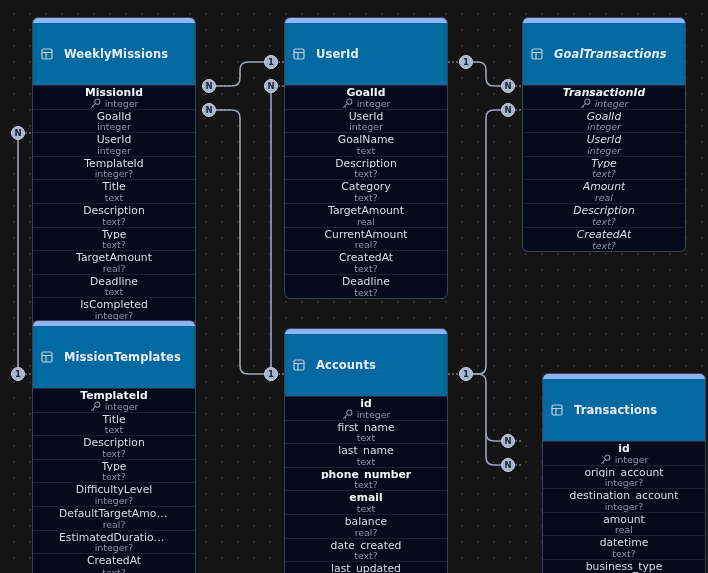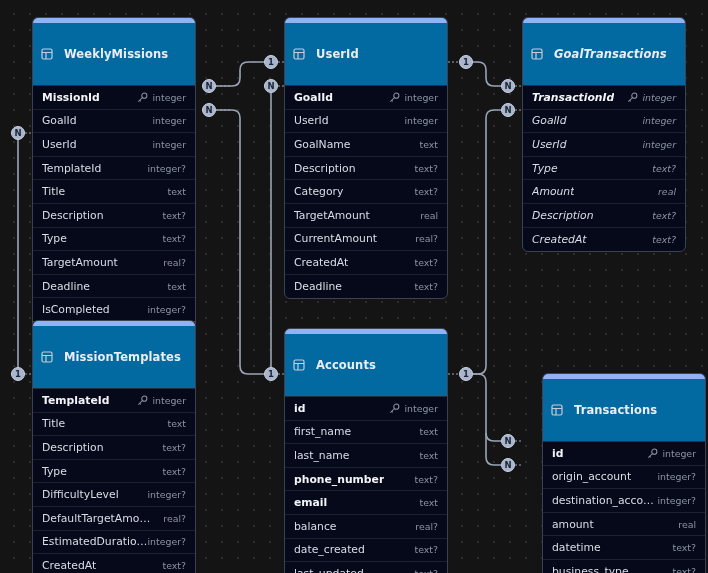--- a/index.html
+++ b/index.html
@@ -23,21 +23,21 @@
   }
   .table .topbar { height:5px; background:#8fb4f6; }
   .table .header {
     height:30px; display:flex; align-items:center; padding:16px 8px;
     background:#0369a1; border-bottom:1px solid #252c3c;
   }
   .table .header .tbl-icon { width:12px; height:12px; margin-right:11px; display:flex; }
   .table .header .title { color:#e9edf5; font-size:11.5px; font-weight:bold; letter-spacing:0.1px; }
   .row {
     height:23.6px; display:flex; align-items:center; justify-content:space-between;
-    padding:0 9px; border-bottom:1px solid #1b2133; box-sizing:border-box;
+    padding:0 9px; border-bottom:1px solid #1b2133; box-sizing:border-box;flex-direction:column;
   }
   .row:last-child { border-bottom:none; }
   .row .fname { color:#d9dee8; font-size:10.8px; white-space:nowrap; overflow:hidden; text-overflow:ellipsis; max-width:110px; }
   .row.pk .fname, .row.bold .fname { font-weight:bold; color:#f2f4f8; }
   .row .ftype { color:#8c94a4; font-size:9.4px; display:flex; align-items:center; gap:4px; white-space:nowrap; }
   .row .key-icon { width:11px; height:11px; display:flex; }
   .showmore {
     height:22px; display:flex; align-items:center; justify-content:center; gap:17px;
     color:#8c94a4; font-size:9.5px; cursor:pointer;
   }

